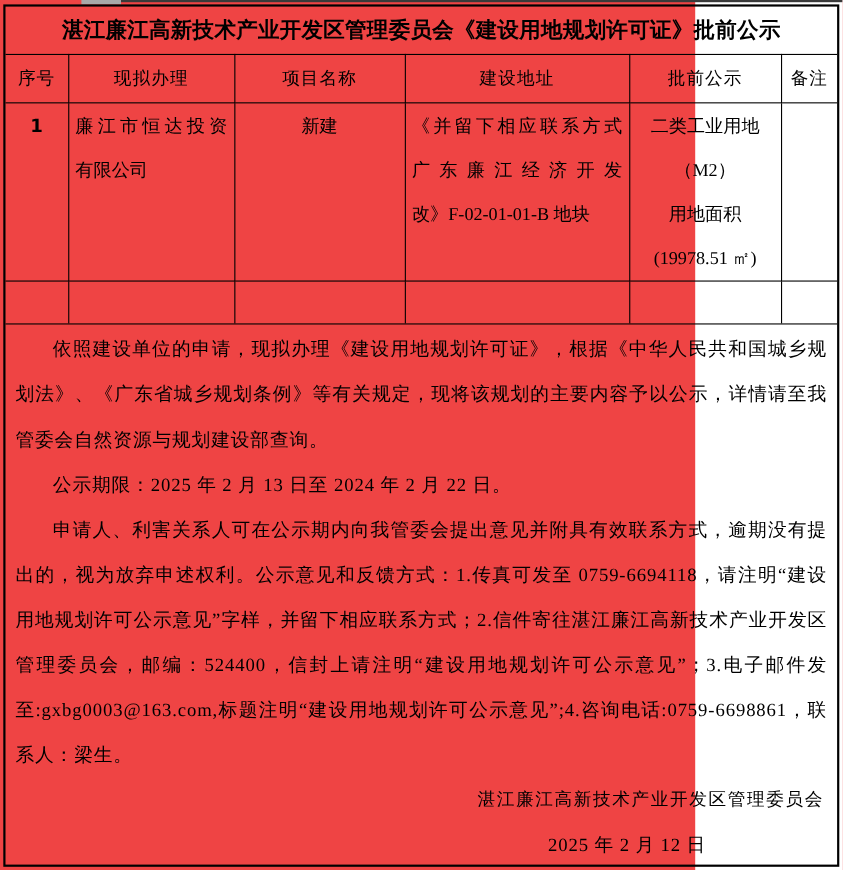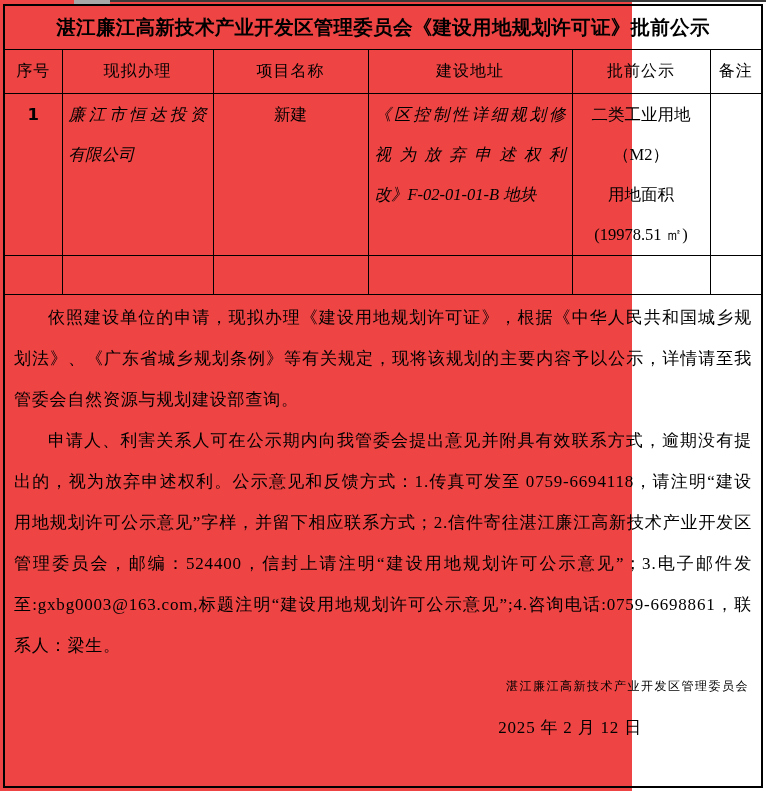--- a/index.html
+++ b/index.html
@@ -78,21 +78,20 @@
     font-family: "DejaVu Sans", "Liberation Sans", sans-serif;
     font-size: 14.5px;
     font-weight: 600;
     padding-left: 0 !important;
     padding-right: 0 !important;
   }
   .proj-cell { text-align: center; margin-top: 21px; }
   .jcell .cell-line {
     text-align: justify;
     text-align-last: justify;
-    font-style: italic;
   }
   .jcell .cell-line:last-child {
     text-align-last: left;
   }
   .ccell { text-align: center; }
   .ccell .cell-line { }
   .empty-row td { height: 39px; }
   .body-sec {
     border-top: 1.3px solid #000;
     box-sizing: border-box;
@@ -107,21 +106,21 @@
     margin: 0;
     text-indent: 2em;
   }
   .sig-line {
     margin: 0;
     text-indent: 0;
     text-align: right;
     text-align-last: right;
     padding-right: 3px;
     letter-spacing: 1.5px;
-    font-size: 12px;
+    font-size: 16px;
   }
   .date-line {
     margin: 0;
     text-indent: 0;
     text-align: right;
     text-align-last: right;
     padding-right: 110px;
     font-size: 17px;
   }
 </style>
@@ -156,22 +155,22 @@
         <th>备注</th>
       </tr>
       <tr class="data-row">
         <td class="seq-cell">1</td>
         <td class="jcell">
               <div class="cell-line">廉江市恒达投资</div>
               <div class="cell-line">有限公司</div>
             </td>
         <td class="proj-cell">新建</td>
         <td class="jcell">
-              <div class="cell-line">《区控制性详细规划修</div>
-              <div class="cell-line">视为放弃申述权利</div>
+              <div class="cell-line">《并留下相应联系方式</div>
+              <div class="cell-line">广东廉江经济开发</div>
               <div class="cell-line">改》F-02-01-01-B 地块</div>
             </td>
         <td class="ccell">
               <div class="cell-line">二类工业用地</div>
               <div class="cell-line">（M2）</div>
               <div class="cell-line">用地面积</div>
               <div class="cell-line">(19978.51 ㎡)</div>
             </td>
         <td></td>
       </tr>
@@ -181,19 +180,20 @@
         <td></td>
         <td></td>
         <td></td>
         <td></td>
       </tr>
     </tbody>
       </table>
 
     <div class="body-sec">
       <p>依照建设单位的申请，现拟办理《建设用地规划许可证》，根据《中华人民共和国城乡规划法》、《广东省城乡规划条例》等有关规定，现将该规划的主要内容予以公示，详情请至我管委会自然资源与规划建设部查询。</p>
+      <p>公示期限：2025 年 2 月 13 日至 2024 年 2 月 22 日。</p>
       <p>申请人、利害关系人可在公示期内向我管委会提出意见并附具有效联系方式，逾期没有提出的，视为放弃申述权利。公示意见和反馈方式：1.传真可发至 0759-6694118，请注明“建设用地规划许可公示意见”字样，并留下相应联系方式；2.信件寄往湛江廉江高新技术产业开发区管理委员会，邮编：524400，信封上请注明“建设用地规划许可公示意见”；3.电子邮件发至:gxbg0003@163.com,标题注明“建设用地规划许可公示意见”;4.咨询电话:0759-6698861，联系人：梁生。</p>
       <p class="sig-line">湛江廉江高新技术产业开发区管理委员会</p>
       <p class="date-line">2025 年 2 月 12 日</p>
     </div>
 
   </div>
 </div>
 
 </body></html>

